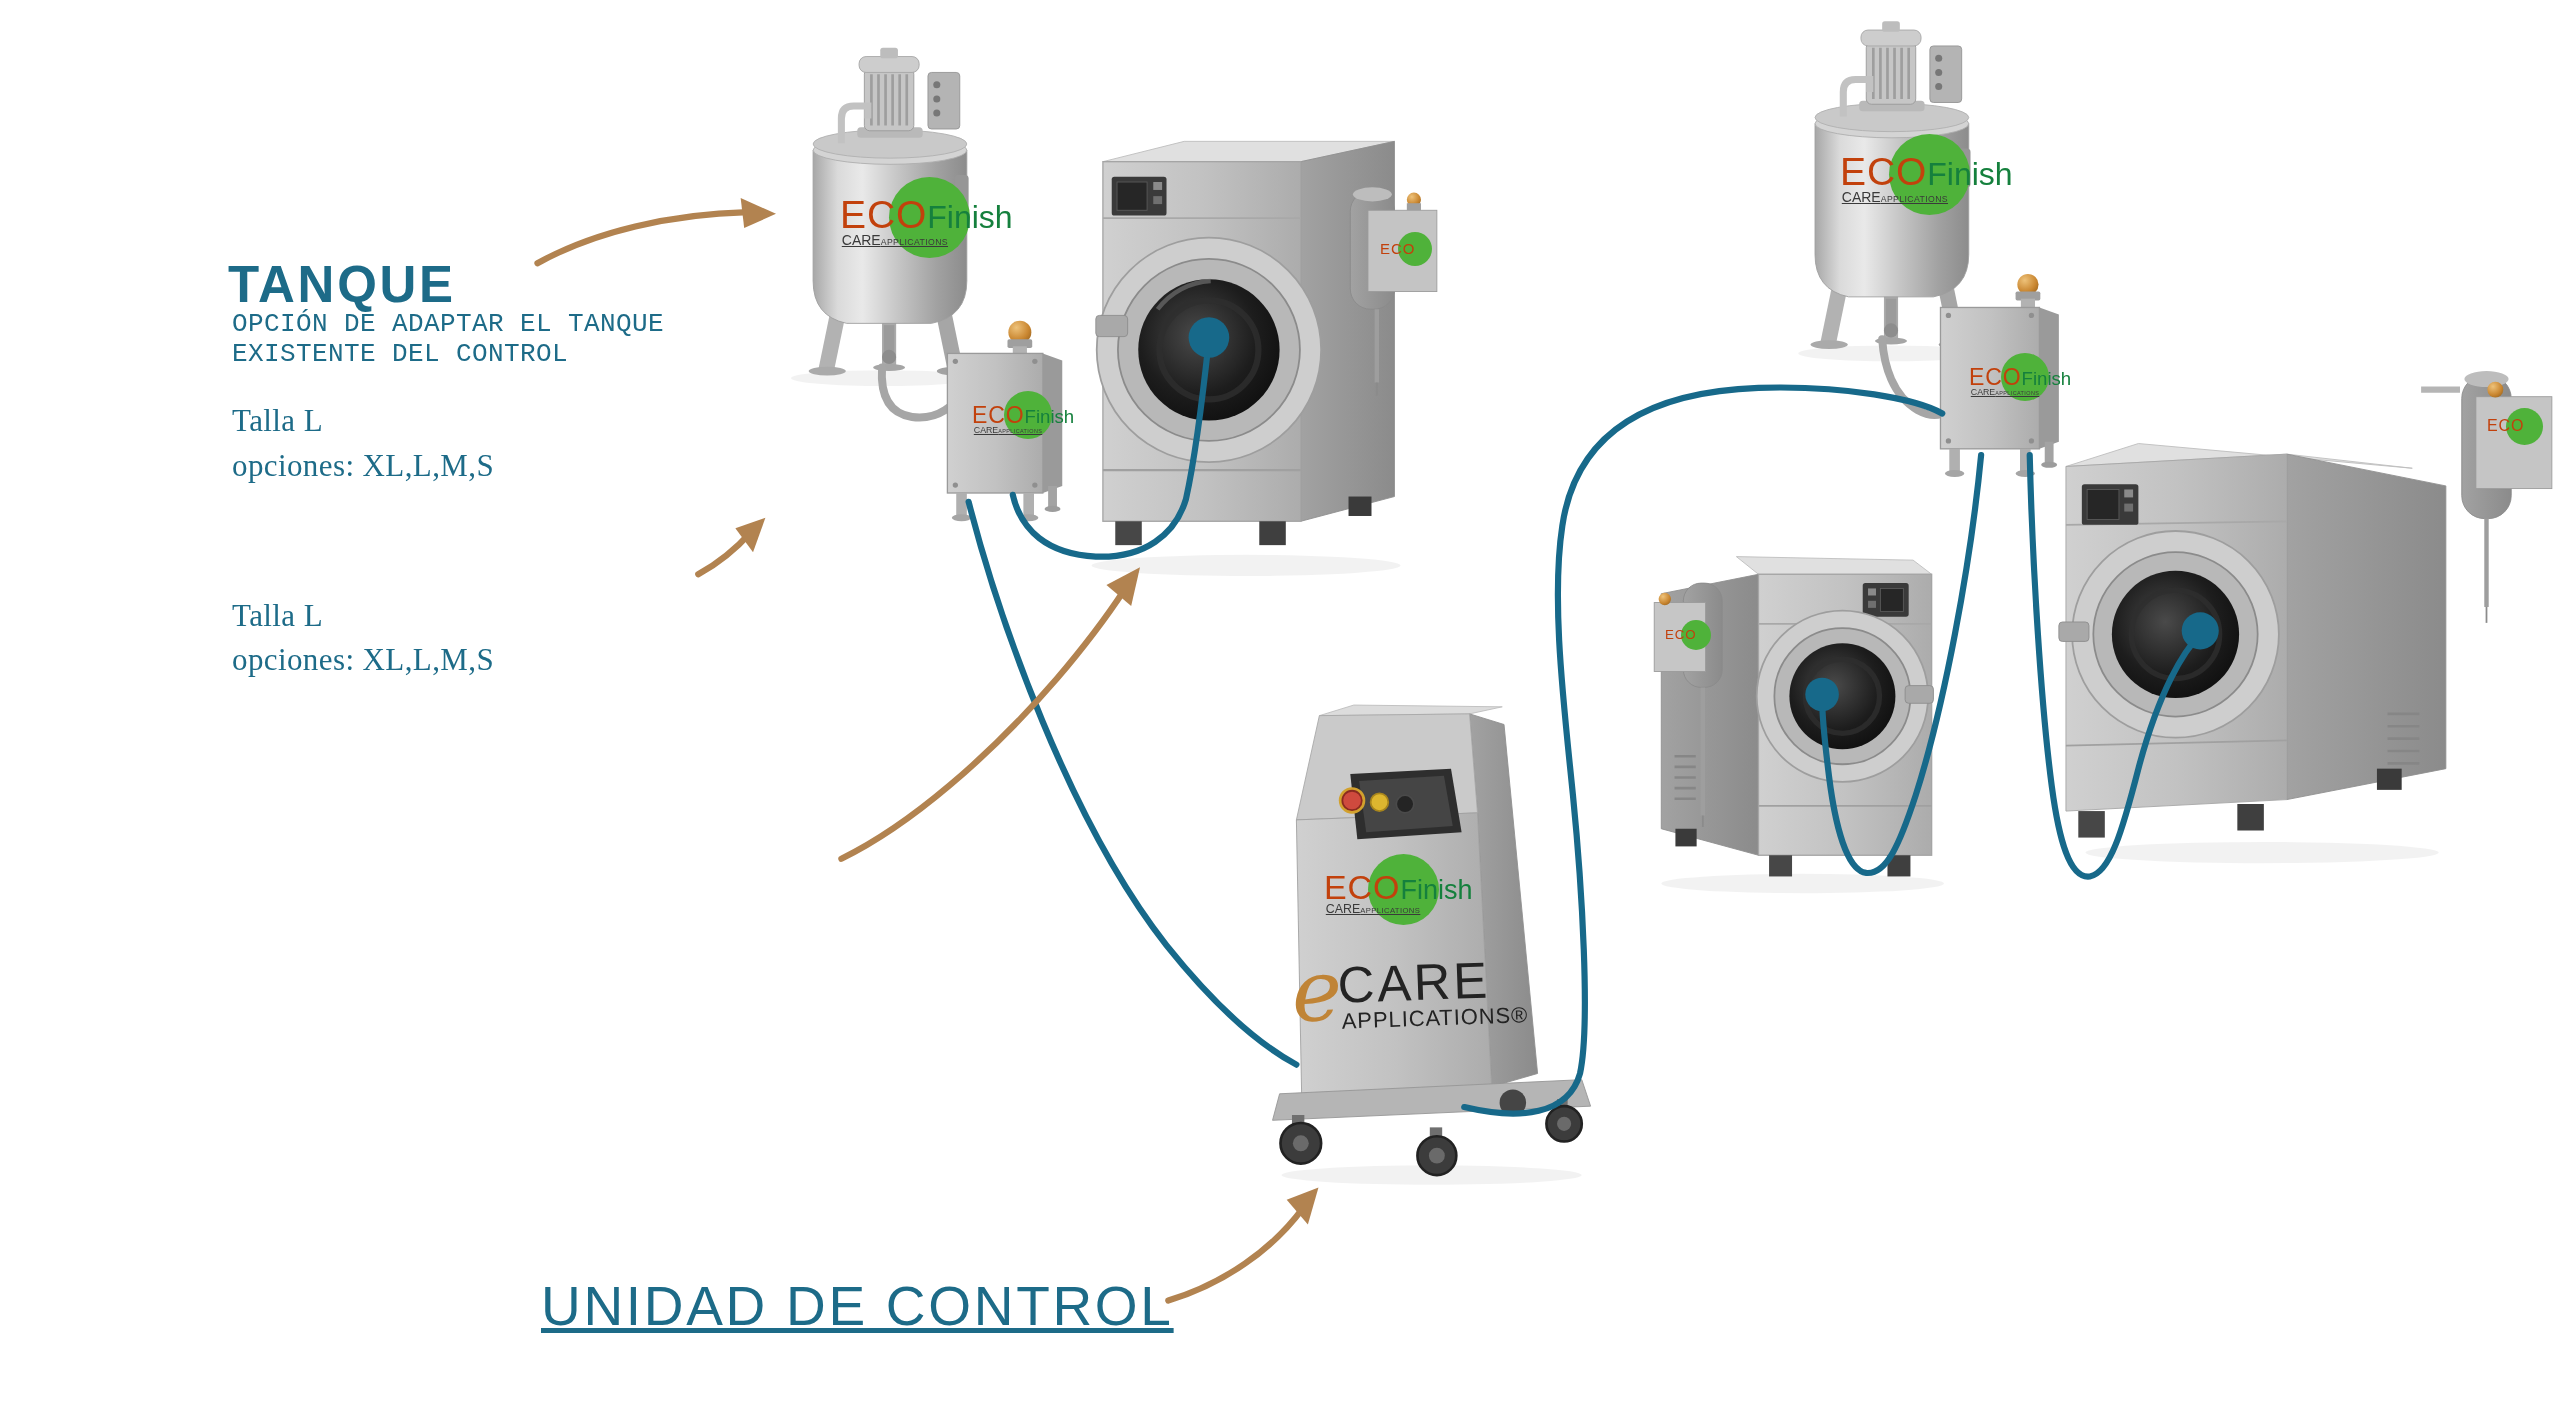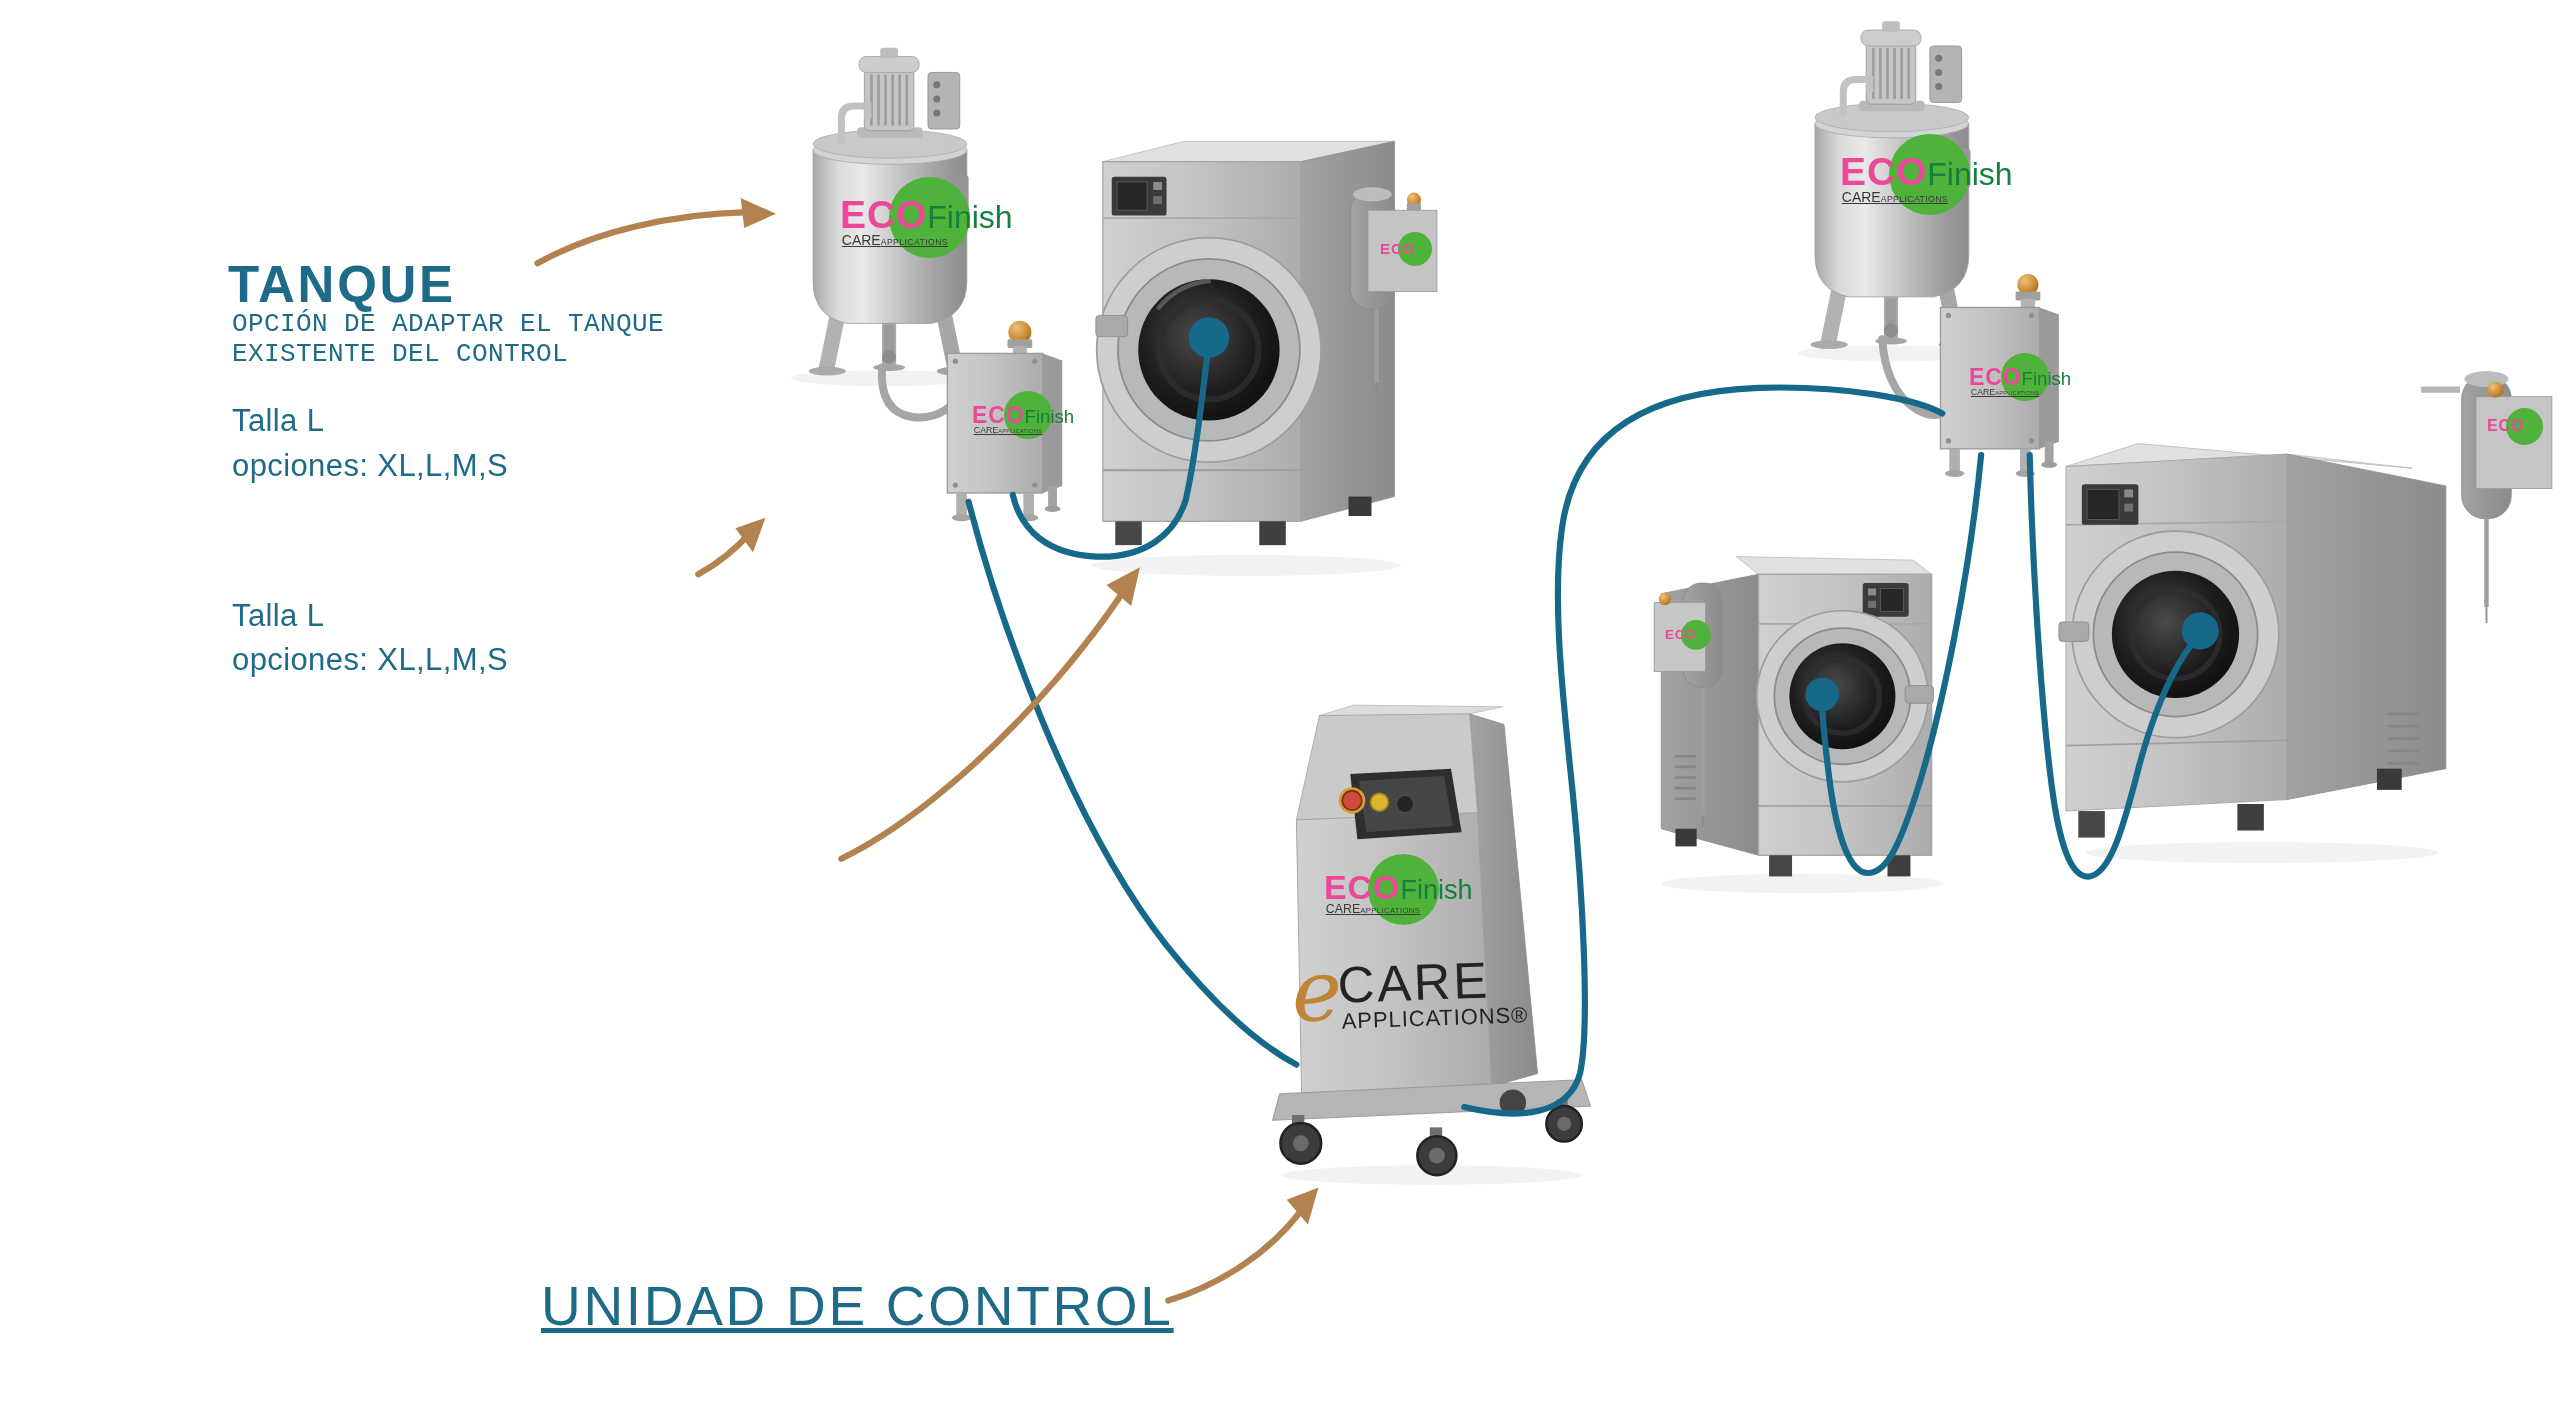--- a/index.html
+++ b/index.html
@@ -6,26 +6,26 @@
   .canvas{
     position:relative;width:2576px;height:1426px;background:#ffffff;overflow:hidden;
     font-family:"Liberation Sans", sans-serif;
   }
   .art{position:absolute;left:0;top:0;}
   .label{position:absolute;color:#1d6b88;white-space:nowrap;}
   .label--h1{font-size:51px;letter-spacing:2.7px;font-weight:700;}
   .label--h1b{font-size:53px;letter-spacing:2.7px;font-weight:400;}
   .label--h1c{font-size:55px;letter-spacing:2.7px;font-weight:400;}
   .label--note{font-size:26px;letter-spacing:0.4px;line-height:30px;font-family:Liberation Mono, monospace;}
-  .label--opt{font-size:31px;letter-spacing:0.4px;line-height:44px;}
+  .label--opt{font-size:31px;letter-spacing:0.4px;line-height:44px;font-family:Liberation Serif, serif;}
   
   .eco-logo{position:absolute;pointer-events:none;}
   .eco-logo .circle{position:absolute;border-radius:50%;background:#4fb23a;}
   .eco-logo .txt{position:absolute;left:0;white-space:nowrap;}
-  .eco-logo .eco{color:#ec4899;font-weight:700;letter-spacing:0.9px;}
+  .eco-logo .eco{color:#c2410c;font-weight:400;letter-spacing:0.9px;}
   .eco-logo .fin{color:#15803d;font-weight:400;}
   .eco-logo .sub{position:absolute;left:1.8px;white-space:nowrap;color:#3a3a3a;text-decoration:underline;}
   .eco-logo .sub .apps{font-size:.62em;letter-spacing:0.4px;}
   
   .care-logo{position:absolute;pointer-events:none;transform:rotate(-2deg);}
   .care-logo .e{position:absolute;left:0;top:-3.5px;color:#c08436;font-family:"DejaVu Serif",serif;font-style:italic;font-size:85px;line-height:85px;}
   .care-logo .care{position:absolute;left:46px;top:5.3px;color:#232323;font-size:51px;font-weight:300;letter-spacing:2.7px;}
   .care-logo .apps{position:absolute;left:49px;top:58px;color:#232323;font-size:22px;font-weight:300;letter-spacing:0.9px;}
 </style>
 </head>

